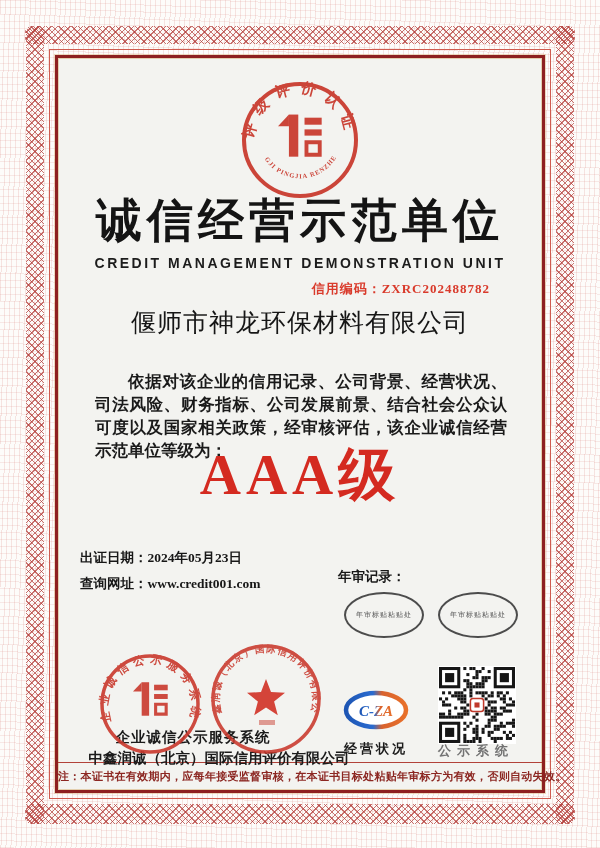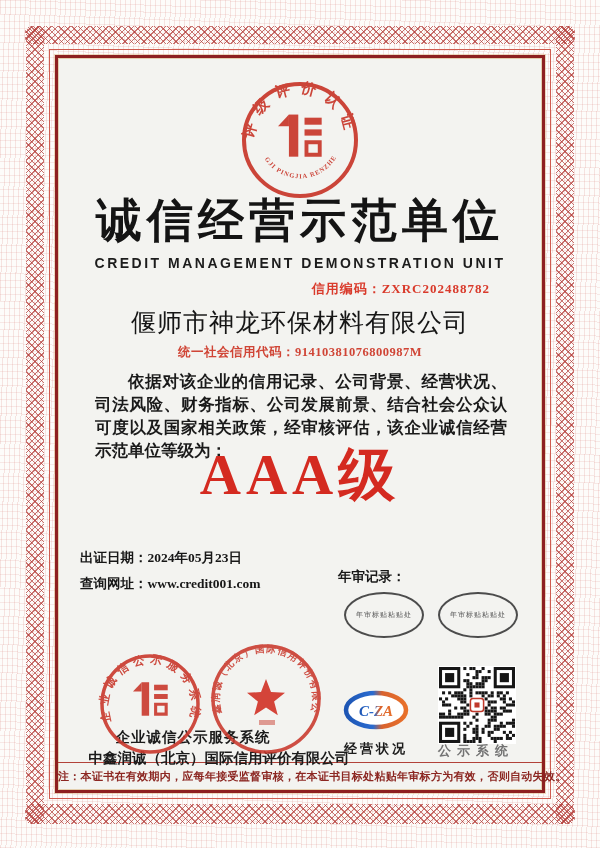--- a/index.html
+++ b/index.html
@@ -98,21 +98,20 @@
         <textPath href="#arcB" startOffset="50%">PINGJI PINGJIA RENZHENG</textPath>
       </text>
       <use href="#xin-logo" transform="translate(40,35) scale(0.78)" fill="#c9382c"></use>
     </svg>
 
     <div class="abs cert-title">诚信经营示范单位</div>
     <div class="abs cert-subtitle">CREDIT MANAGEMENT DEMONSTRATION UNIT</div>
     <div class="abs credit-code">信用编码：ZXRC202488782</div>
 
     <div class="abs company">偃师市神龙环保材料有限公司</div>
-    <div class="abs uscc">统一社会信用代码：91410381076800987M</div>
 
     <div class="abs para">依据对该企业的信用记录、公司背景、经营状况、司法风险、财务指标、公司发展前景、结合社会公众认可度以及国家相关政策，经审核评估，该企业诚信经营示范单位等级为：</div>
     <div class="abs grade">AAA级</div>
 
     <div class="abs info">
       <div class="row"><span>出证日期：</span><span>2024年05月23日</span></div>
       <div class="row"><span>查询网址：</span><span>www.credit001.com</span></div>
     </div>
 
     <div class="abs annual-label">年审记录：</div>

